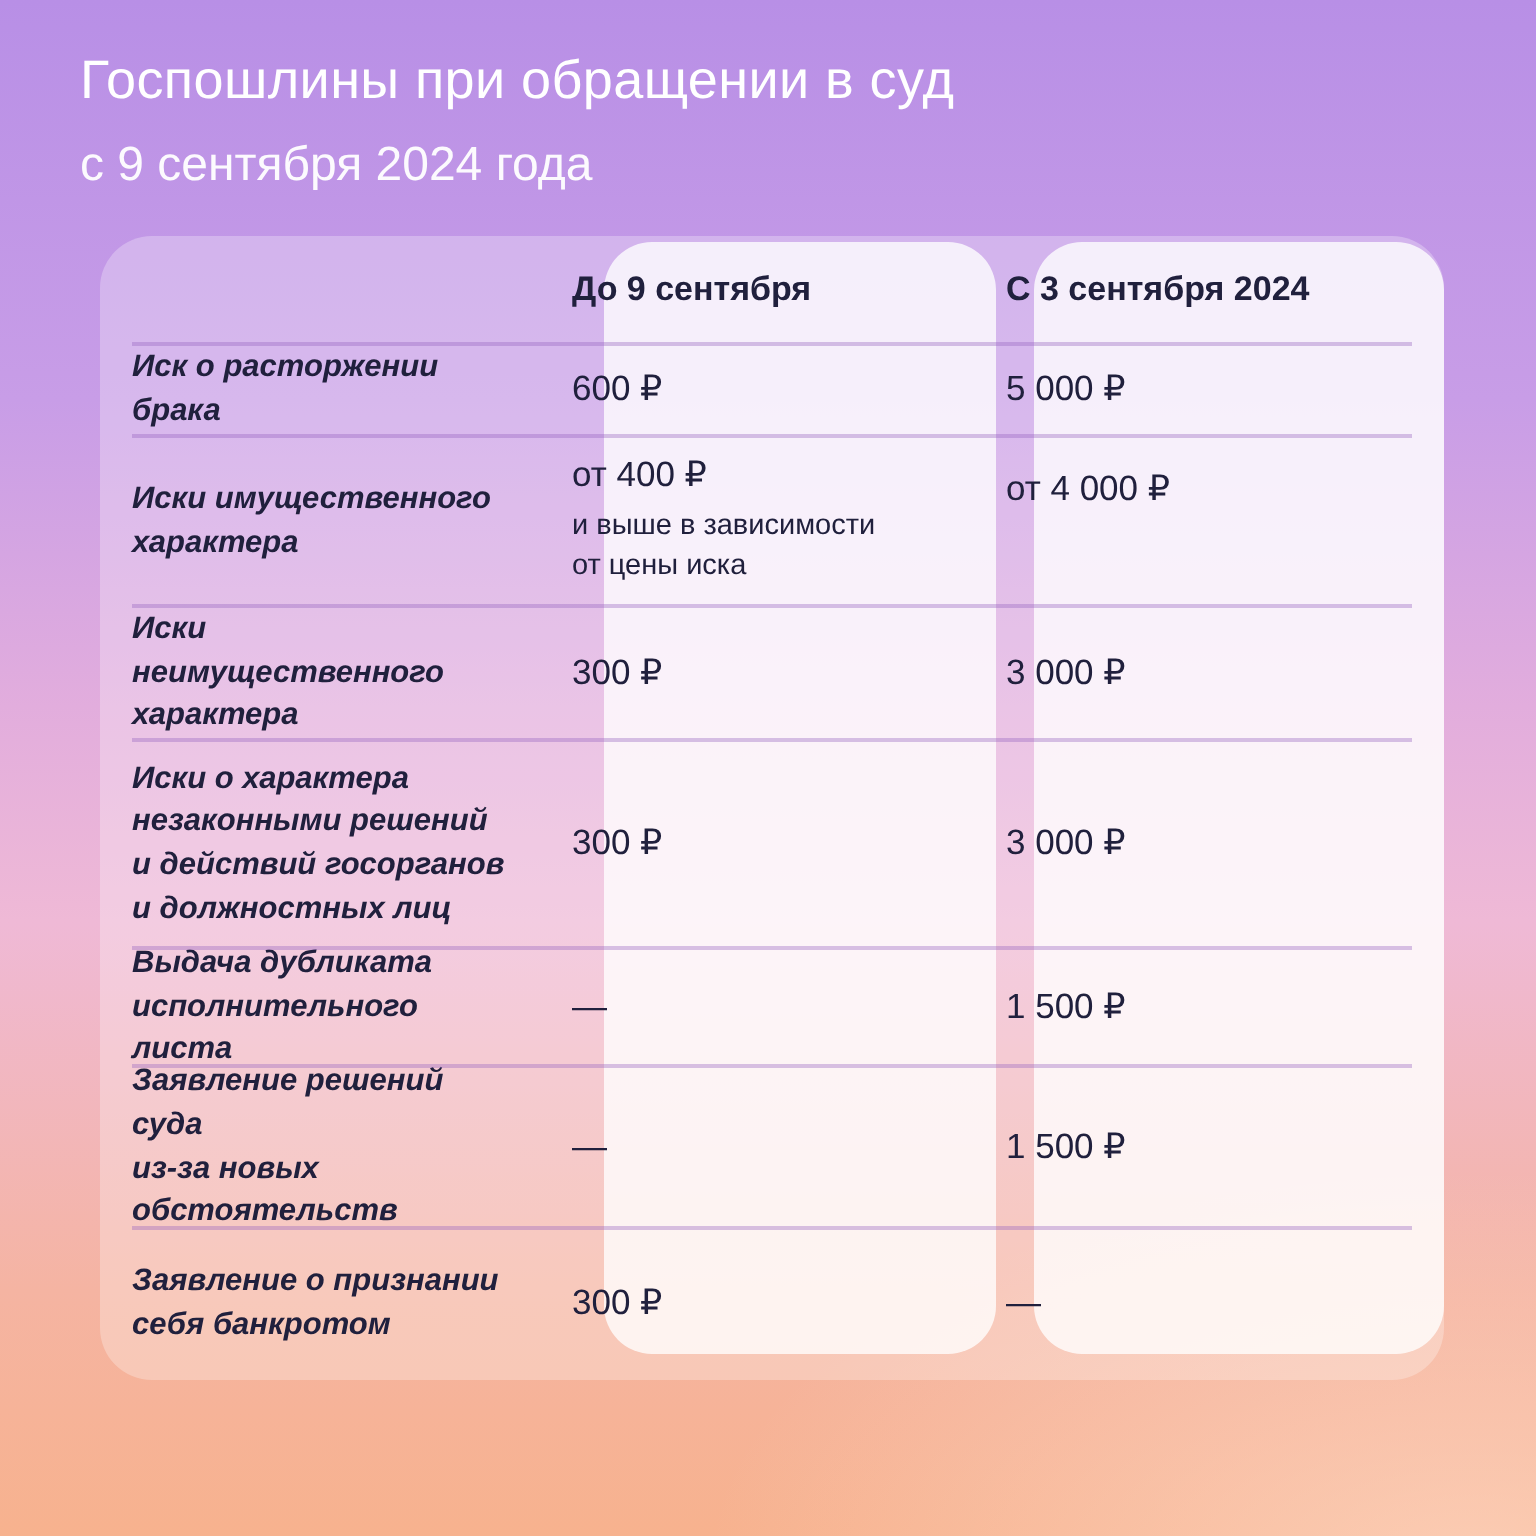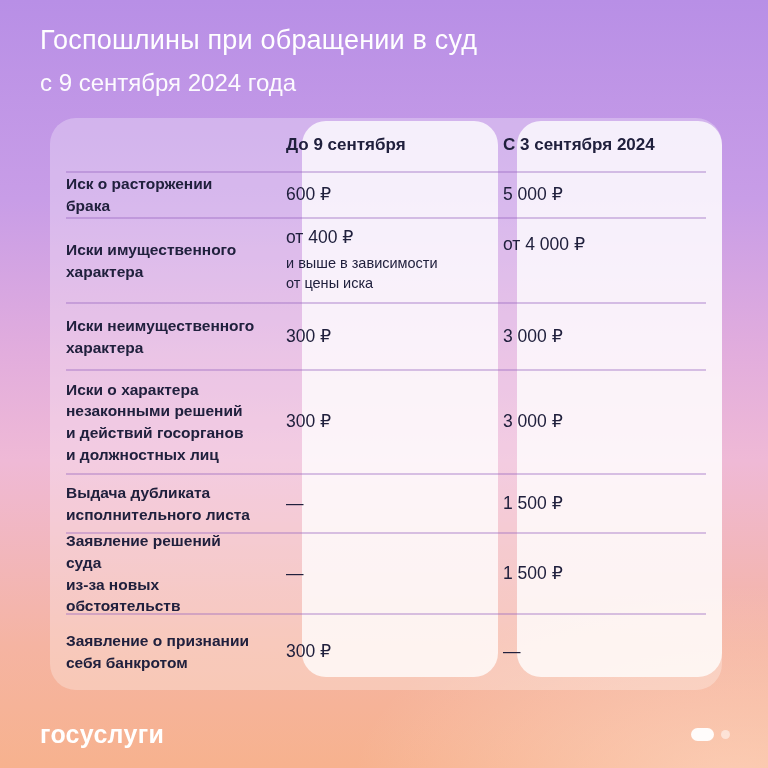--- a/index.html
+++ b/index.html
@@ -28,21 +28,21 @@
 
   .t-body { position:relative; z-index:1; display:flex; flex-direction:column; height:100%; }
   .t-row { position:relative; display:flex; align-items:stretch; flex:0 0 auto; }
   .t-row + .t-row::before {
     content:""; position:absolute; top:-1px; left:16px; right:16px; height:1.5px;
     background:var(--line,rgba(152,103,193,0.38));
   }
   .t-head { height:54px; }
   .t-cell { display:flex; align-items:center; box-sizing:border-box; color:var(--text,#20203d); }
   .t-label { width:220px; padding:10px 14px 10px 16px; font-size:15.5px; font-weight:700;
-             line-height:1.4; white-space:pre-line; }
+             line-height:1.4; white-space:pre-line;font-style:italic; }
   .t-val   { width:196px; padding:8px 10px 8px 16px; font-size:17.5px; font-weight:400; }
   .t-gap   { width:19px; }
   .t-after { width:205px; padding-left:18px; }
   .t-head .t-val { font-size:17px; font-weight:700; }
   .t-cell.top { align-items:flex-start; }
   .t-cell.top .v-wrap { padding-top:8px; }
   .v-main { line-height:1.25; }
   .v-note { margin-top:4px; font-size:14.5px; line-height:1.4; white-space:pre-line; }
 
   .footer { position:absolute; left:40px; right:38px; top:718px; height:32px;
@@ -183,21 +183,14 @@
           <div class="t-gap"></div>
           <div class="t-cell t-val t-after">
             <div class="v-wrap">
               <div class="v-main">—</div>
             </div>
           </div>
         </div>
       </div>
   </div>
 
-  <div class="footer">
-    <div class="logo">госуслуги</div>
-    <div class="pager">
-      <div class="pill"></div>
-      <div class="dot"></div>
-    </div>
-  </div>
 
 </div>
 
 </body></html>

